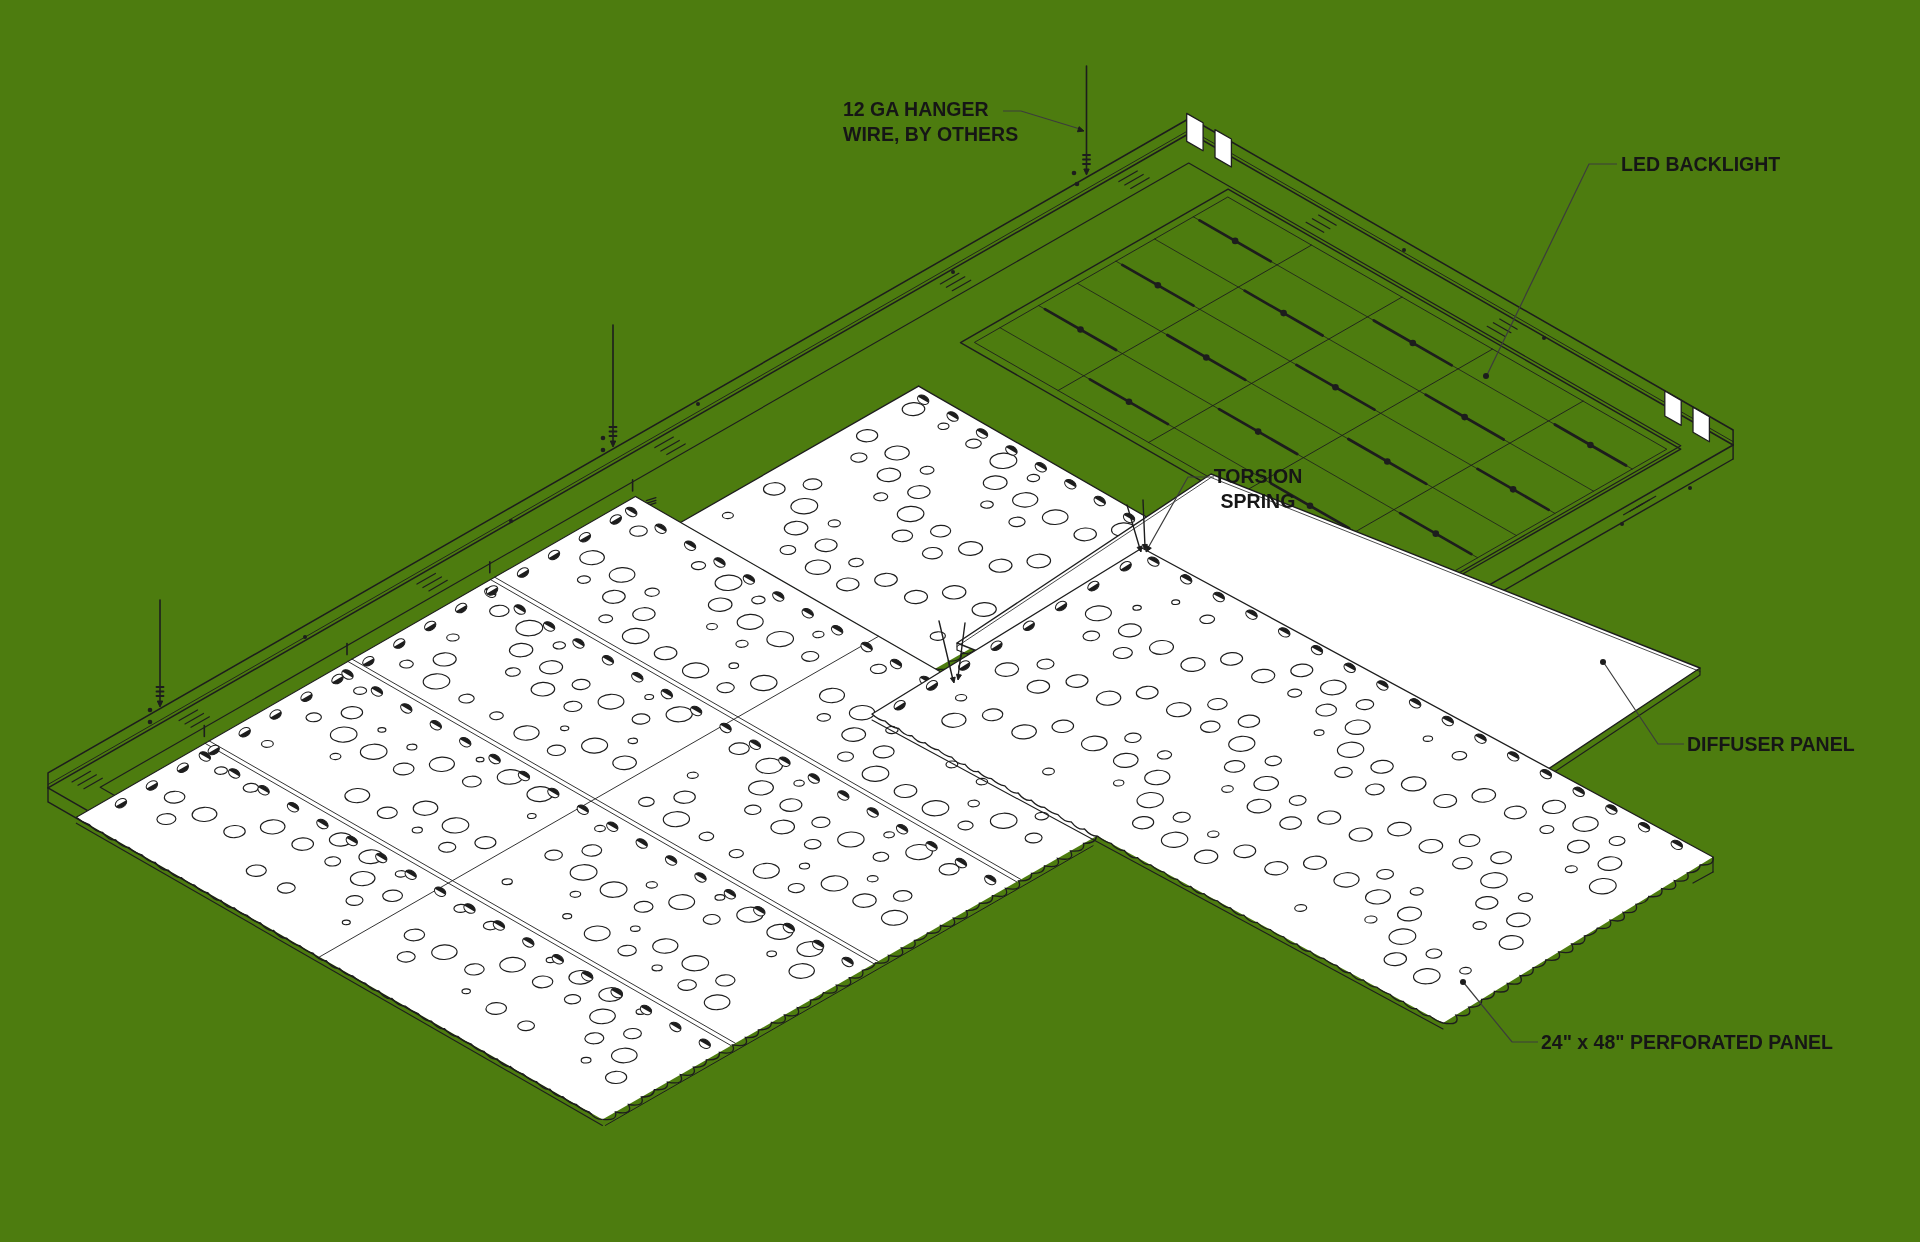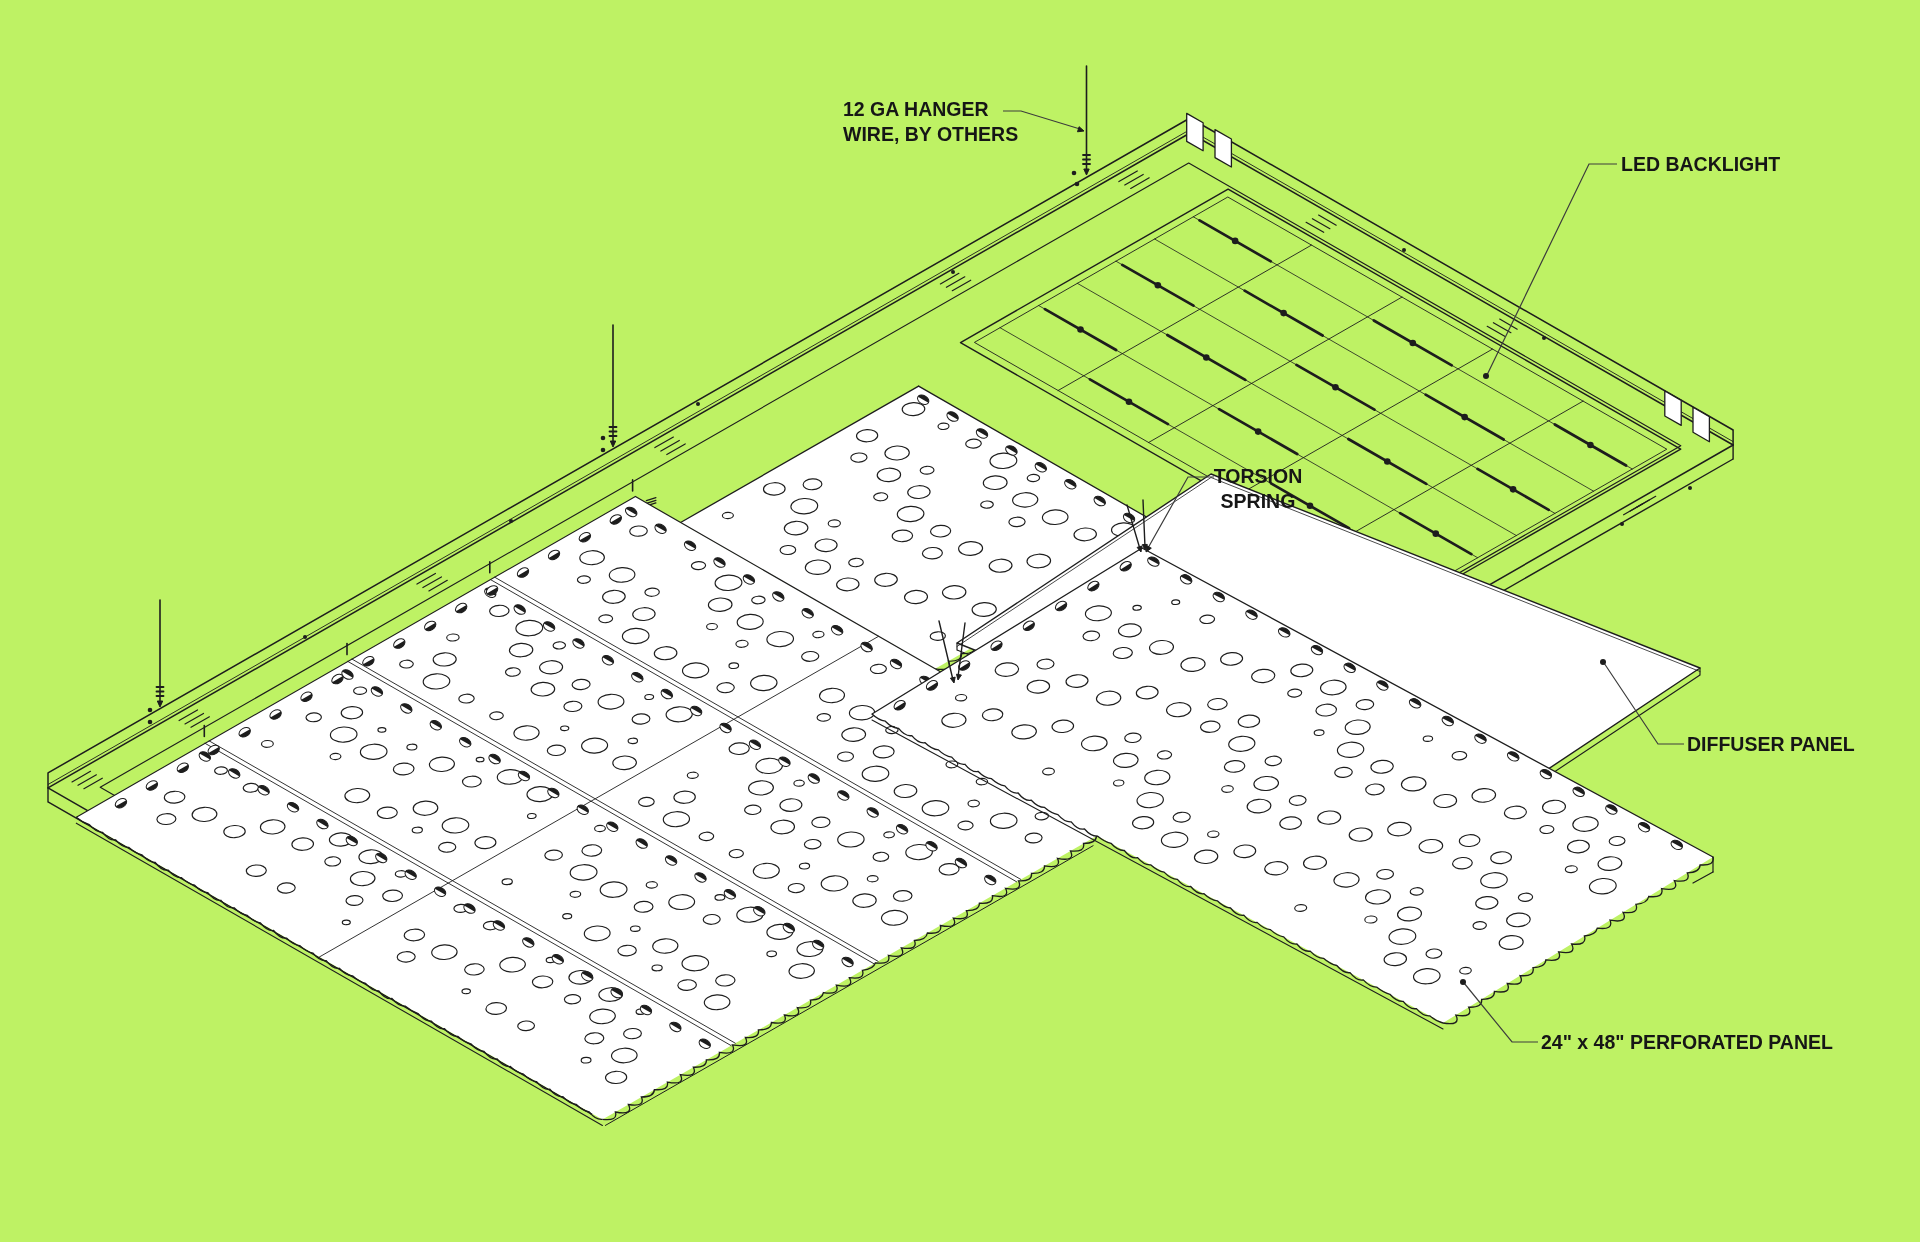--- a/index.html
+++ b/index.html
@@ -1,16 +1,16 @@
 <!DOCTYPE html>
 <html><head>
 <meta charset="utf-8">
 <style>
   html,body{margin:0;padding:0;background:#ffffff;}
-  .stage{position:relative;width:1920px;height:1242px;background:#bef264;overflow:hidden;}
+  .stage{position:relative;width:1920px;height:1242px;background:#4d7c0f;overflow:hidden;}
   svg{display:block;}
   text{font-family:"Liberation Sans", sans-serif;font-weight:bold;font-size:19.5px;fill:#161616;}
 </style>
 </head>
 <body>
 
 <div class="stage">
 <svg id="dwg" width="1920" height="1242" viewBox="0 0 1920 1242">
   <g id="g-frame">
         <path d="M48.0,772.9L1190.0,118.0L1733.1,430.0" stroke="#1d1d1d" stroke-width="1.5" fill="none" stroke-linejoin="round"></path>

